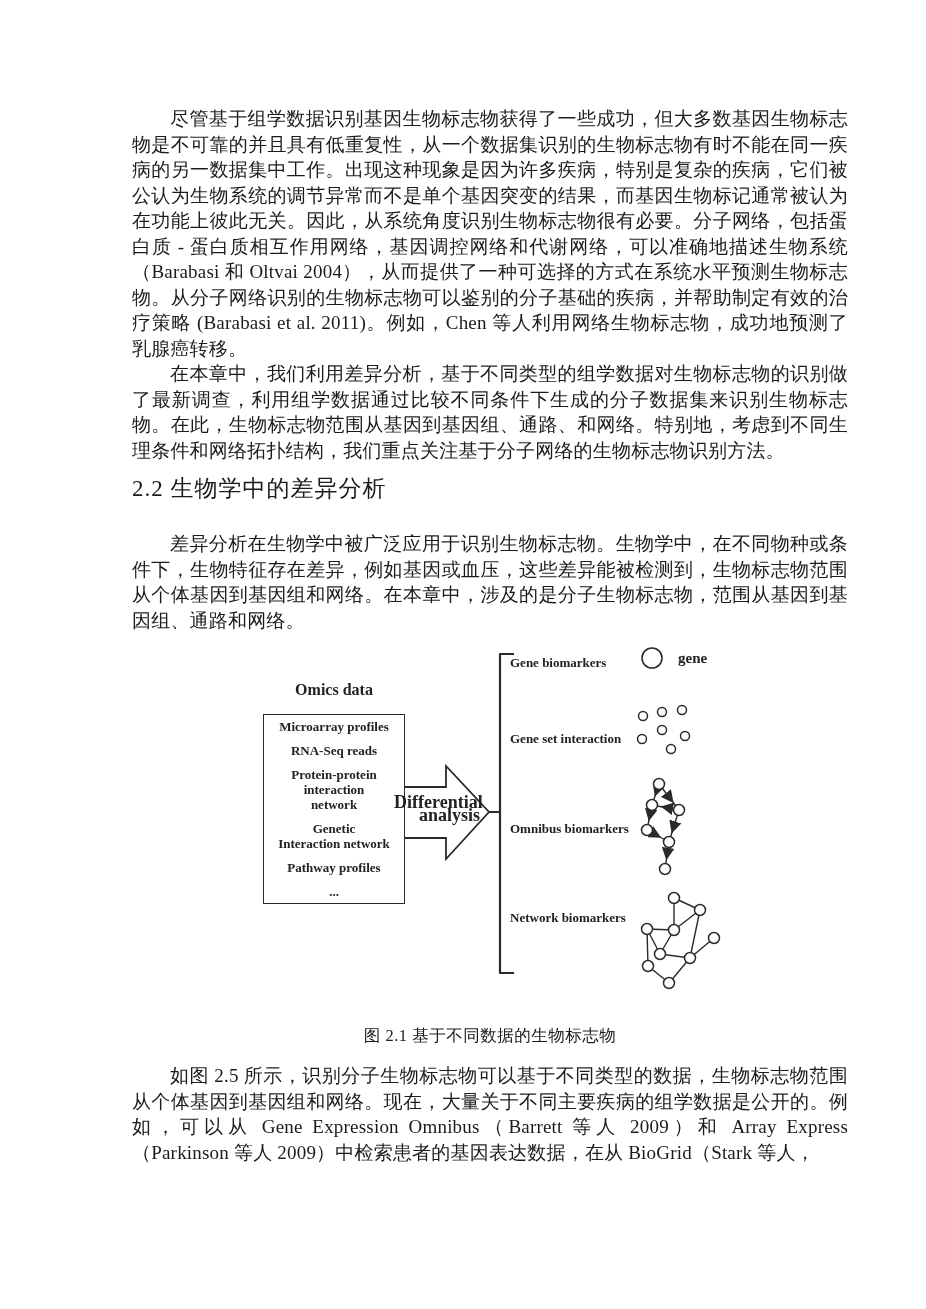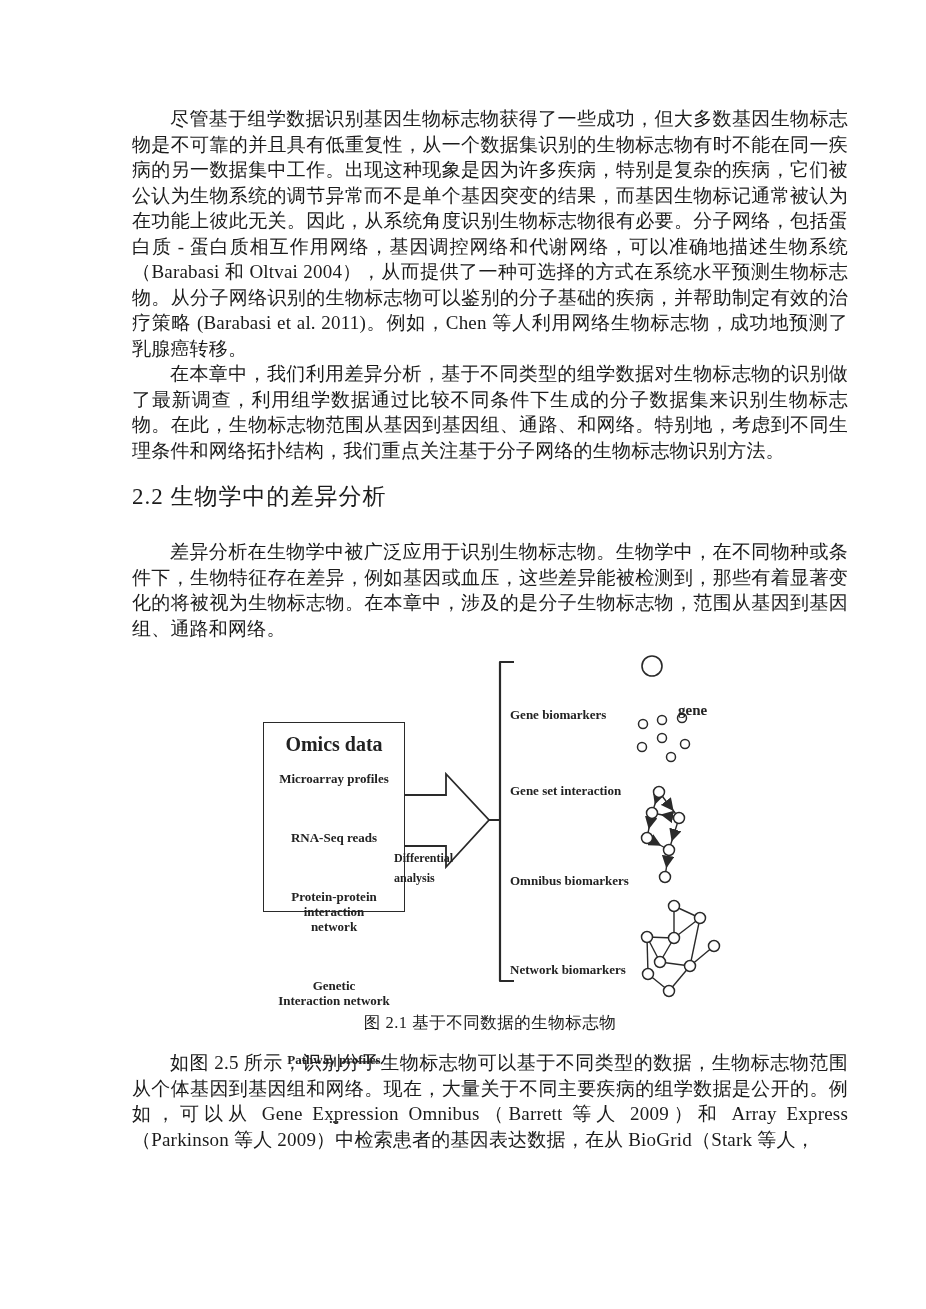--- a/index.html
+++ b/index.html
@@ -21,73 +21,72 @@
     font-size: 19px;
     line-height: 25.5px;
     text-align: justify;
     text-indent: 2em;
     letter-spacing: 0.2px;
   }
   h2.section-heading {
     font-size: 23px;
     font-weight: normal;
     letter-spacing: 1px;
-    margin-top: 18px;
+    margin-top: 10px;
     margin-bottom: 26px;
     line-height: 32px;
   }
   
   .figure {
     position: relative;
     width: 663px;
     height: 360px;
     margin-top: 8px;
   }
   .fig-svg { position: absolute; left: 0; top: 0; }
   .fig-text {
     position: absolute;
     font-family: "Liberation Serif", "DejaVu Serif", serif;
     font-weight: 700;
     color: #222;
     white-space: pre-line;
-    margin-top: 44px;
   }
-  .omics-title { left: 131px; top: 40px; width: 142px; text-align: center; font-size: 20px; }
+  .omics-title { left: 131px; top: 40px; width: 142px; text-align: center; font-size: 16px; }
   .omics-box {
     position: absolute;
     left: 131px; top: 73px; width: 142px; height: 190px;
     border: 1.5px solid #2a2a2a;
     display: flex; flex-direction: column;
-    justify-content: flex-start; align-items: center;
+    justify-content: space-between; align-items: center;
     padding: 4px 2px;
   }
   .omics-box .fig-text { position: static; text-align: center; font-size: 13px; line-height: 15px; }
-  .diff-label { left: 262px; top: 155px; width: 86px; text-align: left; font-size: 12px; line-height: 20px; }
+  .diff-label { left: 262px; top: 155px; width: 86px; text-align: right; font-size: 18px; line-height: 13px; }
   .bracket-label { left: 378px; font-size: 13px; }
   .gene-label { left: 546px; top: 9px; font-size: 15px; }
   .caption {
     text-align: center;
     font-size: 16.5px;
-    margin-top: 3px;
+    margin-top: 24px;
     letter-spacing: 0.5px;
   }
   .par-after-caption { margin-top: 16px; }
 </style>
 </head>
 <body>
 
 <div class="page">
 
   <p class="body-par">尽管基于组学数据识别基因生物标志物获得了一些成功，但大多数基因生物标志物是不可靠的并且具有低重复性，从一个数据集识别的生物标志物有时不能在同一疾病的另一数据集中工作。出现这种现象是因为许多疾病，特别是复杂的疾病，它们被公认为生物系统的调节异常而不是单个基因突变的结果，而基因生物标记通常被认为在功能上彼此无关。因此，从系统角度识别生物标志物很有必要。分子网络，包括蛋白质 - 蛋白质相互作用网络，基因调控网络和代谢网络，可以准确地描述生物系统（Barabasi 和 Oltvai 2004），从而提供了一种可选择的方式在系统水平预测生物标志物。从分子网络识别的生物标志物可以鉴别的分子基础的疾病，并帮助制定有效的治疗策略 (Barabasi et al. 2011)。例如，Chen 等人利用网络生物标志物，成功地预测了乳腺癌转移。</p>
 
   <p class="body-par">在本章中，我们利用差异分析，基于不同类型的组学数据对生物标志物的识别做了最新调查，利用组学数据通过比较不同条件下生成的分子数据集来识别生物标志物。在此，生物标志物范围从基因到基因组、通路、和网络。特别地，考虑到不同生理条件和网络拓扑结构，我们重点关注基于分子网络的生物标志物识别方法。</p>
 
   <h2 class="section-heading">2.2 生物学中的差异分析</h2>
 
-  <p class="body-par">差异分析在生物学中被广泛应用于识别生物标志物。生物学中，在不同物种或条件下，生物特征存在差异，例如基因或血压，这些差异能被检测到，那些有着显著变化的将被视为生物标志物。在本章中，涉及的是分子生物标志物，范围从基因到基因组、通路和网络。</p>
+  <p class="body-par">差异分析在生物学中被广泛应用于识别生物标志物。生物学中，在不同物种或条件下，生物特征存在差异，例如基因或血压，这些差异能被检测到，生物标志物范围从个体基因到基因组和网络。在本章中，涉及的是分子生物标志物，范围从基因到基因组、通路和网络。</p>
 
   <div class="figure">
 
     <svg class="fig-svg" width="663" height="360" viewBox="0 0 663 360">
       <defs>
         <marker id="arw" viewBox="0 0 10 10" refX="17" refY="5" markerWidth="9" markerHeight="9" orient="auto">
           <path d="M0,0 L10,5 L0,10 z" fill="#2a2a2a"></path>
         </marker>
       </defs>
 

